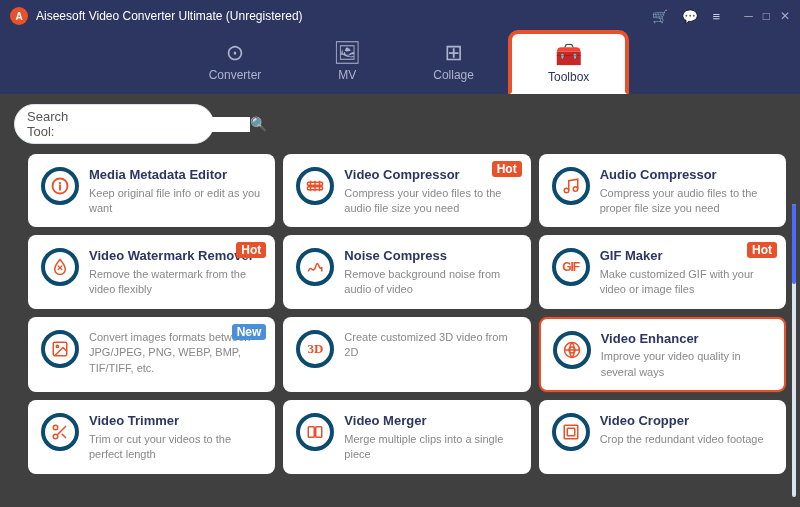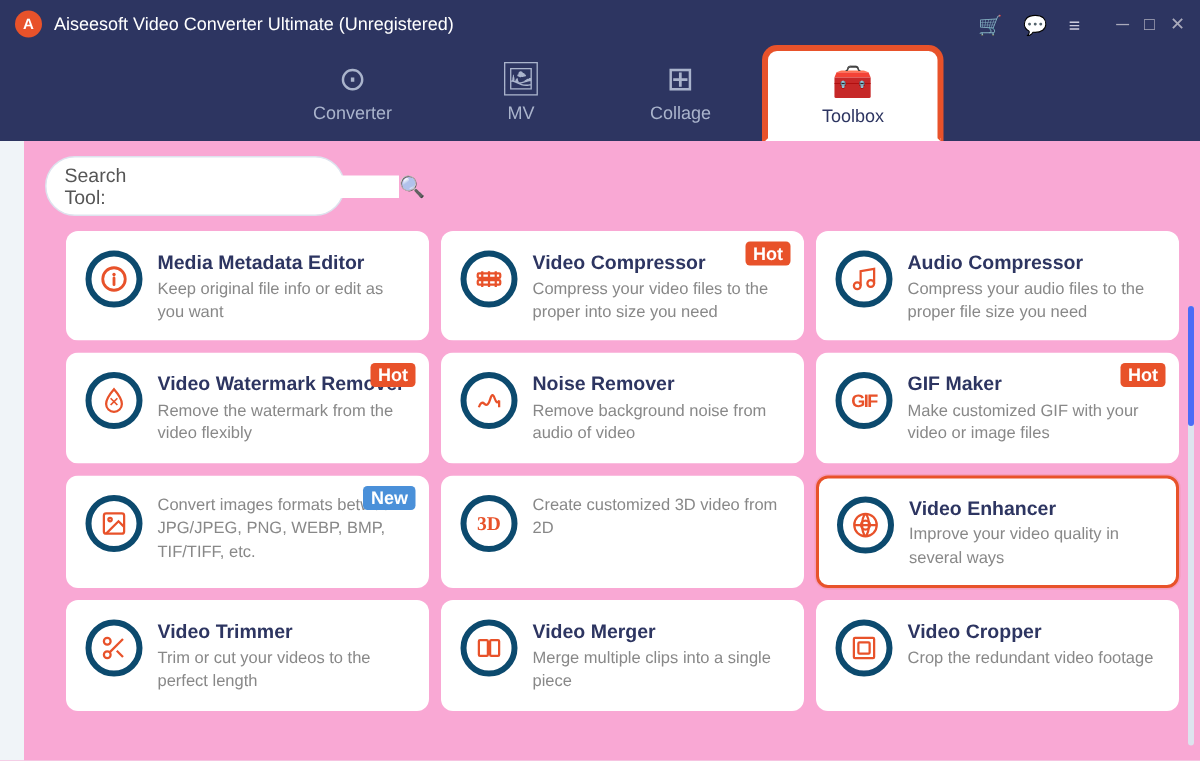--- a/index.html
+++ b/index.html
@@ -47,21 +47,21 @@
     .nav-tab.toolbox-active {
       background: white;
       color: #2d3561;
       border-radius: 8px 8px 0 0;
       box-shadow: 0 0 0 2px #e8522a;
       border: 2px solid #e8522a;
       border-bottom: 2px solid white;
     }
 
     
-    .main { background: #f9a8d4; padding: 10px 14px 10px; height: calc(507px - 32px - 62px); margin-left: 16px; }
+    .main { background: #404040; padding: 10px 14px 10px; height: calc(507px - 32px - 62px); }
 
     
     .search-bar {
       display: flex; align-items: center;
       background: white;
       border: 1px solid #dde3ee;
       border-radius: 20px;
       padding: 4px 12px;
       width: 200px;
       margin-bottom: 10px;
@@ -195,21 +195,21 @@
           <svg width="18" height="18" viewBox="0 0 24 24" fill="none" stroke="#e8522a" stroke-width="2">
             <rect x="2" y="7" width="20" height="4" rx="1"></rect>
             <rect x="2" y="13" width="20" height="4" rx="1"></rect>
             <line x1="6" y1="5" x2="6" y2="19"></line>
             <line x1="12" y1="5" x2="12" y2="19"></line>
             <line x1="18" y1="5" x2="18" y2="19"></line>
           </svg>
         </div>
     <div class="tool-text">
       <div class="tool-name">Video Compressor</div>
-      <div class="tool-desc">Compress your video files to the proper into size you need</div>
+      <div class="tool-desc">Compress your video files to the audio file size you need</div>
     </div>
     <span class="badge badge-hot">Hot</span>
   </div>
       <div class="tool-card">
     <div class="tool-icon-wrap">
           <svg width="18" height="18" viewBox="0 0 24 24" fill="none" stroke="#e8522a" stroke-width="2">
             <path d="M9 18V5l12-2v13"></path>
             <circle cx="6" cy="18" r="3"></circle>
             <circle cx="18" cy="16" r="3"></circle>
           </svg>
@@ -235,21 +235,21 @@
     <span class="badge badge-hot">Hot</span>
   </div>
       <div class="tool-card">
     <div class="tool-icon-wrap">
           <svg width="18" height="18" viewBox="0 0 24 24" fill="none" stroke="#e8522a" stroke-width="2">
             <path d="M3 18 Q5 12 8 15 Q11 18 13 11 Q15 4 17 10 Q19 16 21 12"></path>
             <path d="M21 12 L21 18"></path>
           </svg>
         </div>
     <div class="tool-text">
-      <div class="tool-name">Noise Remover</div>
+      <div class="tool-name">Noise Compress</div>
       <div class="tool-desc">Remove background noise from audio of video</div>
     </div>
 
   </div>
       <div class="tool-card">
     <div class="tool-icon-wrap" style="font-size:12px;font-weight:bold;letter-spacing:-1px;">GIF</div>
     <div class="tool-text">
       <div class="tool-name">GIF Maker</div>
       <div class="tool-desc">Make customized GIF with your video or image files</div>
     </div>

